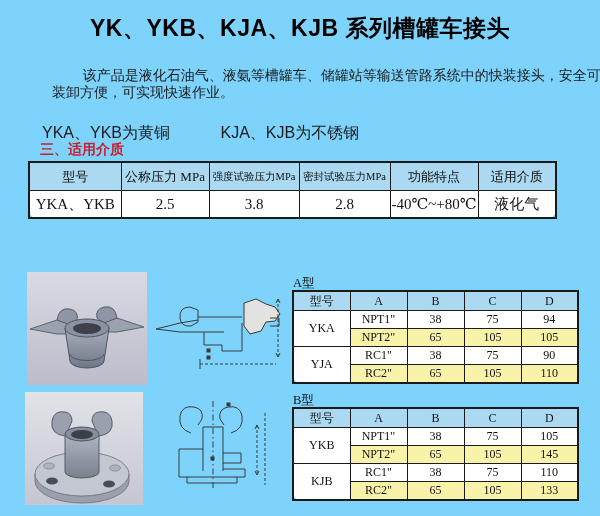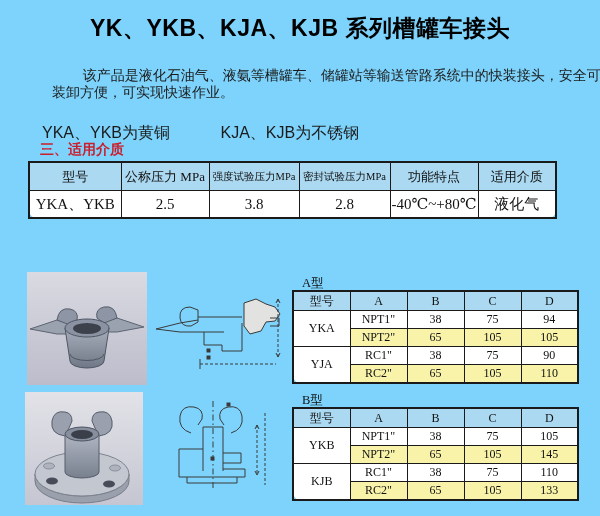--- a/index.html
+++ b/index.html
@@ -35,21 +35,21 @@
   th,td{border:1px solid var(--bdr); text-align:center; vertical-align:middle; padding:0; overflow:hidden; white-space:nowrap;}
   th{background:var(--hdr); font-weight:normal;}
   tr.alt td{background:var(--alt);}
 
   .perf-table{position:absolute; top:161px; left:28px; border:2px solid var(--bdr);}
   .perf-table th{height:27px; font-size:13px;}
   .perf-table th:nth-child(3),.perf-table th:nth-child(4){font-size:10.5px;}
   .perf-table td{height:26px; font-size:15px;}
 
   .dim-label{position:absolute; left:293px; font-size:12.5px; color:#111;
-             font-family:"Liberation Serif","DejaVu Serif",serif;margin-left:9px;}
+             font-family:"Liberation Serif","DejaVu Serif",serif;}
   .label-a{top:275px}
   .label-b{top:392px}
   .dim-table{position:absolute; left:292px; border:2px solid var(--bdr);}
   .table-a{top:290px}
   .table-b{top:407px}
   .dim-table th{height:18px; font-size:12px;}
   .dim-table td{height:17px; font-size:12px;}
 
   .fig{position:absolute;}
   .photo-a{left:27px; top:272px; width:120px; height:113px;}

